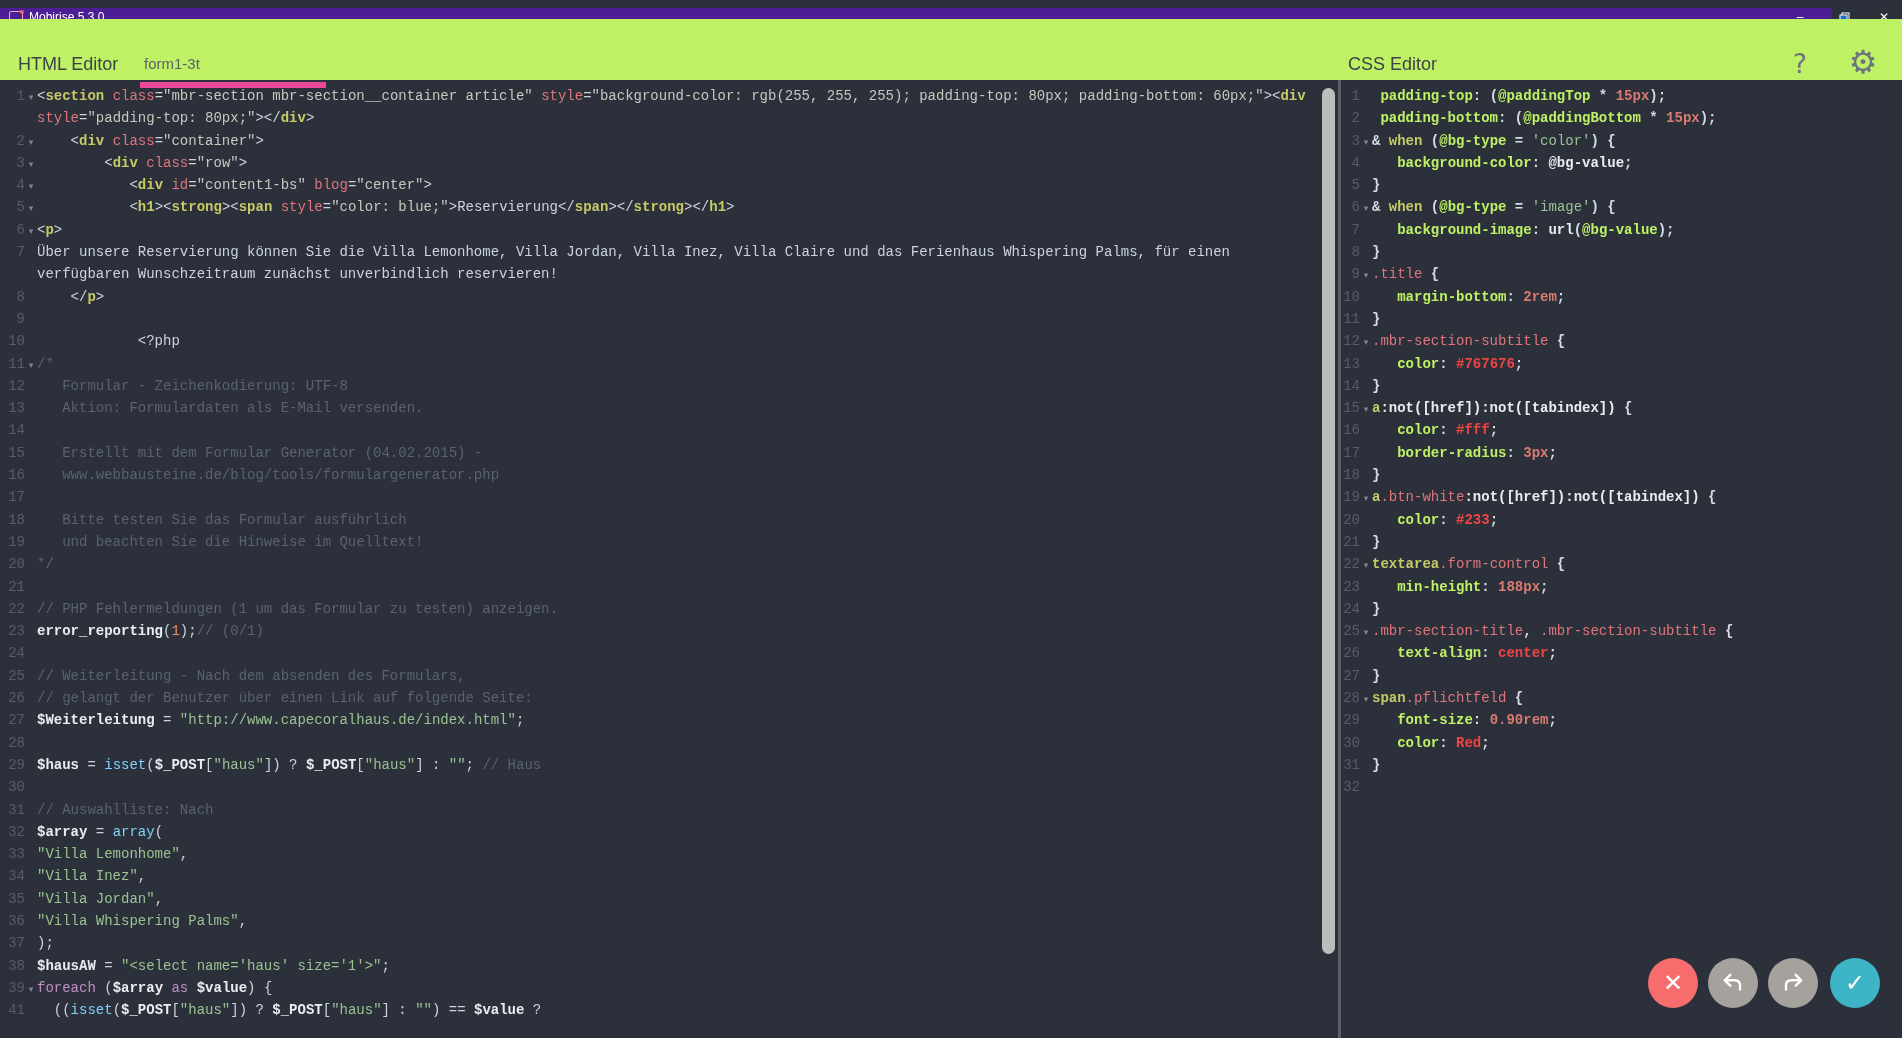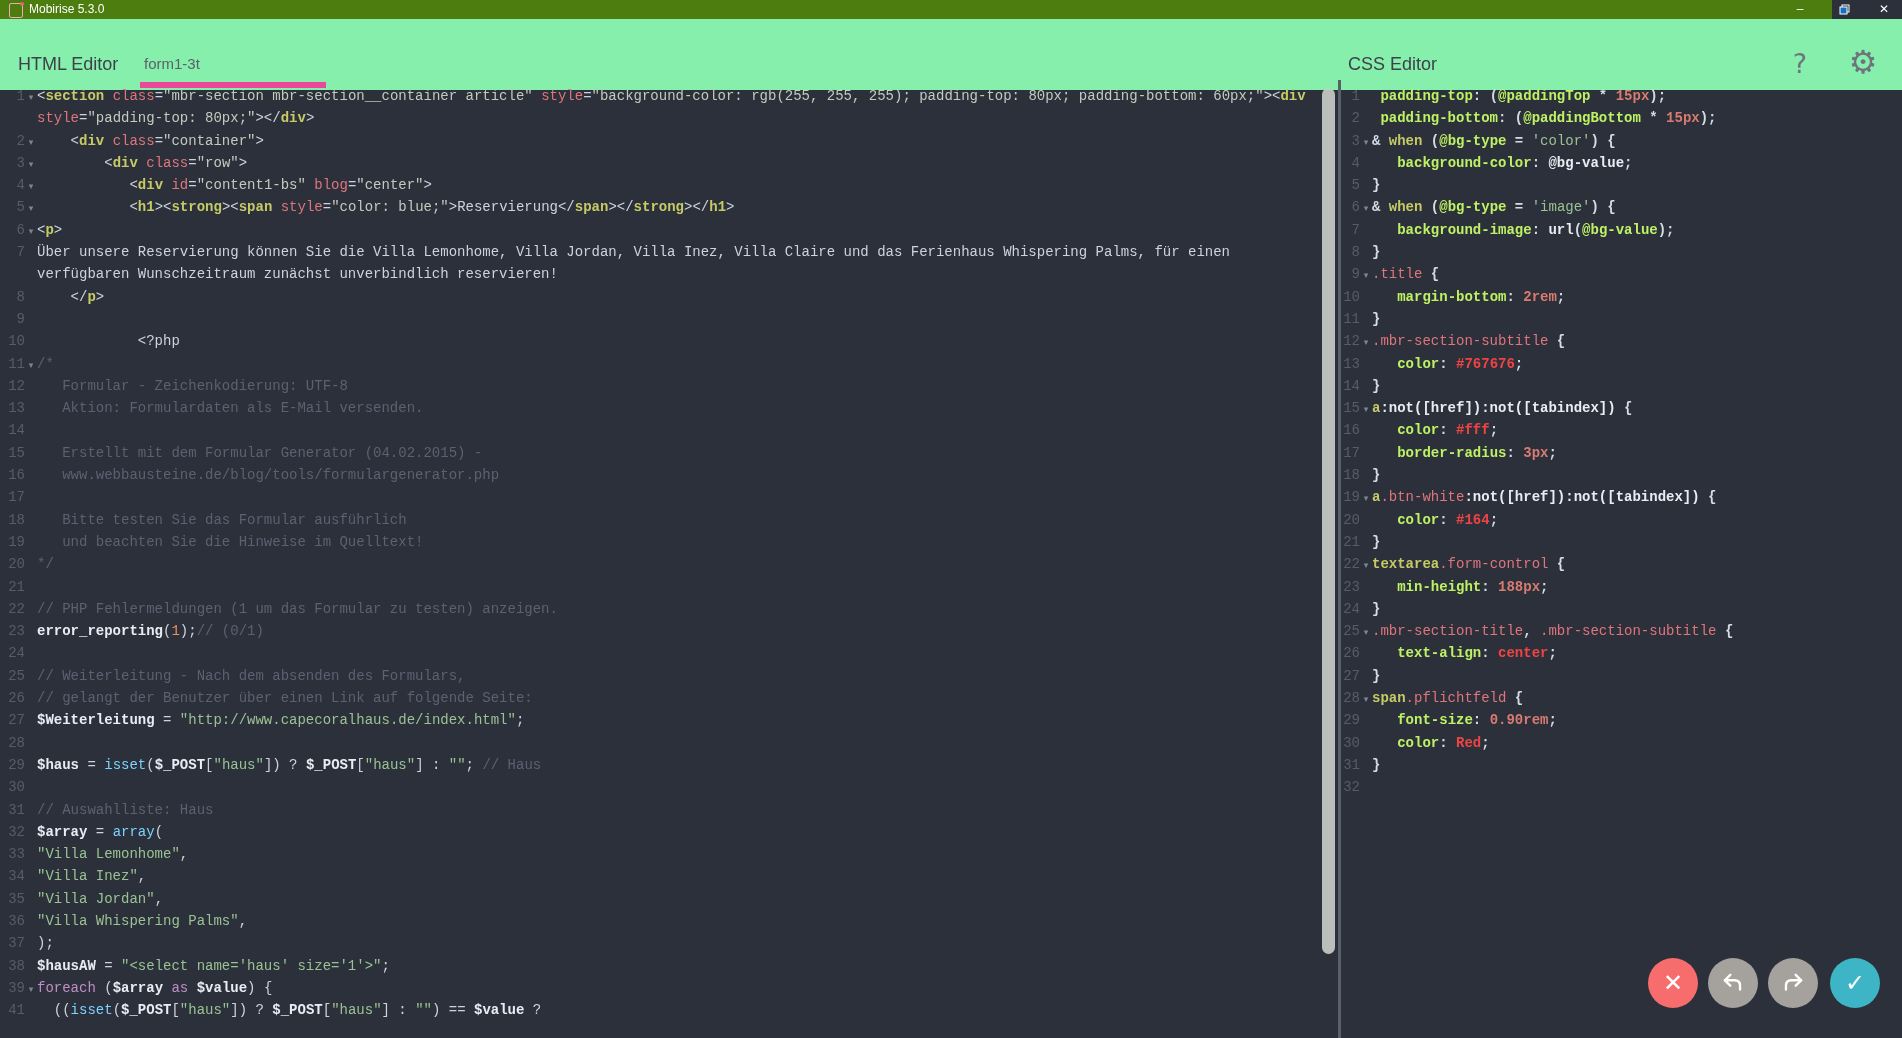--- a/index.html
+++ b/index.html
@@ -1,30 +1,30 @@
 <!DOCTYPE html>
 <html><head>
 <meta charset="utf-8">
 <style>
   html,body{margin:0;padding:0;width:1902px;height:1038px;overflow:hidden;
     font-family:"Liberation Sans",sans-serif;background:#2b303b;position:relative}
 
   
-  .titlebar{position:absolute;top:0;left:0;width:1832px;height:19px;background:#4d7c0f;color:#fff}
+  .titlebar{position:absolute;top:8px;left:0;width:1832px;height:19px;background:#4c1d95;color:#fff}
   .app-icon{position:absolute;left:9px;top:3px;width:12px;height:13px;border:1.5px solid #f0a9b4;
     border-radius:2px;background:transparent}
   .app-icon i{position:absolute;right:-2px;top:-2px;width:4px;height:4px;background:#e4657a;border-radius:50%}
   .title-text{position:absolute;left:29px;top:2px;font-size:12px;line-height:15px}
   .win-btn{position:absolute;top:0;width:36px;height:19px;text-align:center;line-height:18px;
     font-size:12px;color:#fff;cursor:default}
   .win-min{left:1782px}.win-max{left:1826px}.win-close{left:1866px}
   .win-max svg{margin-top:4px}
 
   
-  .toolbar{position:absolute;top:19px;left:0;width:1902px;height:71px;background:#86efac}
+  .toolbar{position:absolute;top:19px;left:0;width:1902px;height:61px;background:#bef264}
   .editor-label{position:absolute;top:35px;font-size:18px;color:#3d424a}
   .lbl-html{left:18px}.lbl-css{left:1348px}
   .filename{position:absolute;left:140px;top:33px;width:186px;height:36px;
     border-bottom:6px solid #ec4899;font-size:15px;color:#5a6168;padding:3px 0 0 4px;box-sizing:border-box}
   .tool-icon{position:absolute;color:#6e747d;text-align:center;cursor:pointer}
   .icon-help{left:1783px;top:29px;width:34px;font-size:27px;font-family:"DejaVu Sans",sans-serif}
   .icon-gear{left:1843px;top:24px;width:40px;font-size:32px;font-family:"DejaVu Sans",sans-serif}
 
   
   .pane{position:absolute;top:80px;bottom:0;overflow:hidden;padding-top:5px;box-sizing:border-box}
@@ -252,21 +252,21 @@
       <span class="line"><span class="tk-b">$haus</span><span class="tk-p"> = </span><span class="tk-f">isset</span><span class="tk-p">(</span><span class="tk-b">$_POST</span><span class="tk-p">[</span><span class="tk-s">"haus"</span><span class="tk-p">]) ? </span><span class="tk-b">$_POST</span><span class="tk-p">[</span><span class="tk-s">"haus"</span><span class="tk-p">] : </span><span class="tk-s">""</span><span class="tk-p">; </span><span class="tk-c">// Haus</span></span>
     </div>
     <div class="crow">
       <span class="num">30</span>
       <span class="arr"></span>
       <span class="line"></span>
     </div>
     <div class="crow">
       <span class="num">31</span>
       <span class="arr"></span>
-      <span class="line"><span class="tk-c">// Auswahlliste: Haus</span></span>
+      <span class="line"><span class="tk-c">// Auswahlliste: Nach</span></span>
     </div>
     <div class="crow">
       <span class="num">32</span>
       <span class="arr"></span>
       <span class="line"><span class="tk-b">$array</span><span class="tk-p"> = </span><span class="tk-f">array</span><span class="tk-p">(</span></span>
     </div>
     <div class="crow">
       <span class="num">33</span>
       <span class="arr"></span>
       <span class="line"><span class="tk-s">"Villa Lemonhome"</span><span class="tk-p">,</span></span>
@@ -401,21 +401,21 @@
       <span class="line"><span class="tk-pb">}</span></span>
     </div>
     <div class="crow">
       <span class="num">19</span>
       <span class="arr">▾</span>
       <span class="line"><span class="tk-kw">a</span><span class="tk-se">.btn-white</span><span class="tk-b">:not([href]):not([tabindex])</span><span class="tk-pb"> {</span></span>
     </div>
     <div class="crow">
       <span class="num">20</span>
       <span class="arr"></span>
-      <span class="line"><span class="tk-pb">   </span><span class="tk-pr">color</span><span class="tk-pb">: </span><span class="tk-pl">#164</span><span class="tk-pb">;</span></span>
+      <span class="line"><span class="tk-pb">   </span><span class="tk-pr">color</span><span class="tk-pb">: </span><span class="tk-pl">#233</span><span class="tk-pb">;</span></span>
     </div>
     <div class="crow">
       <span class="num">21</span>
       <span class="arr"></span>
       <span class="line"><span class="tk-pb">}</span></span>
     </div>
     <div class="crow">
       <span class="num">22</span>
       <span class="arr">▾</span>
       <span class="line"><span class="tk-kw">textarea</span><span class="tk-se">.form-control</span><span class="tk-pb"> {</span></span>

